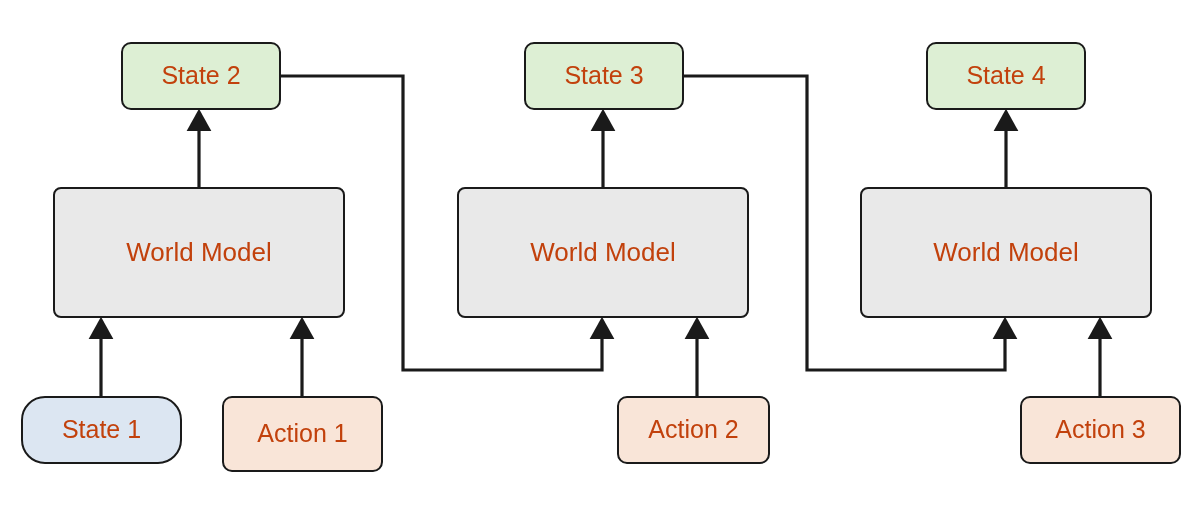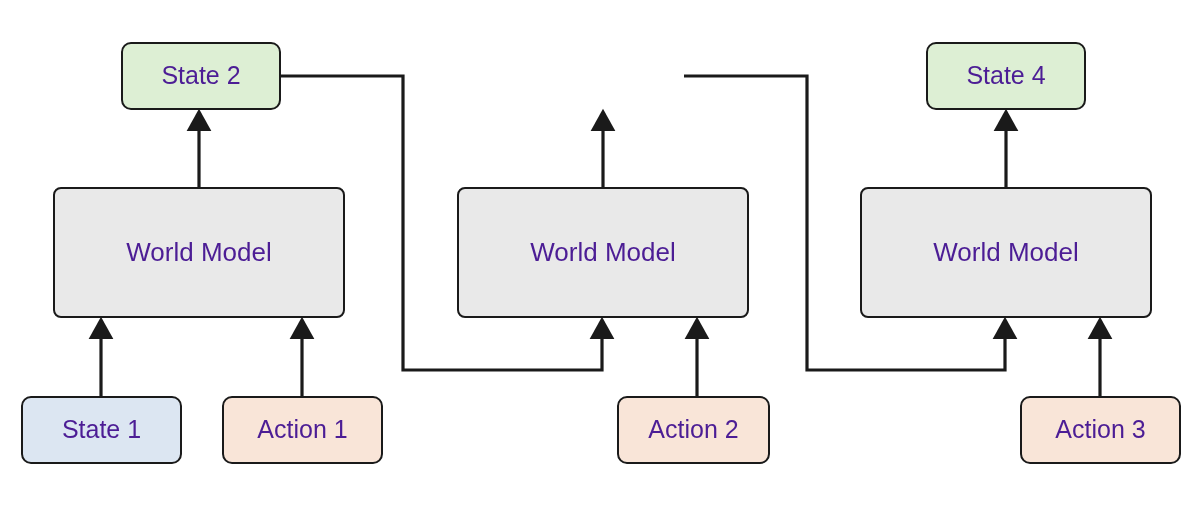--- a/index.html
+++ b/index.html
@@ -28,21 +28,21 @@
   }
   .node {
     position: absolute;
     box-sizing: border-box;
     border: 2.5px solid #1a1a1a;
     border-radius: 10px;
     display: flex;
     align-items: center;
     justify-content: center;
     text-align: center;
-    color: #4c1d95;
+    color: #c2410c;
     line-height: 1.1;
     z-index: 2;
   }
   .node-state {
     background: #ddefd4;
   }
   .node-input-state {
     background: #dce6f2;
   }
   .node-action {
@@ -84,44 +84,47 @@
 
     <path d="M 603 187 L 603 121" fill="none" stroke="#1a1a1a" stroke-width="3.2" marker-end="url(#arrowhead)"></path>
 
     <path d="M 684 76 L 807 76 L 807 370 L 1005 370 L 1005 329" fill="none" stroke="#1a1a1a" stroke-width="3.2" stroke-linejoin="miter" marker-end="url(#arrowhead)"></path>
 
     <path d="M 1100 396 L 1100 329" fill="none" stroke="#1a1a1a" stroke-width="3.2" marker-end="url(#arrowhead)"></path>
 
     <path d="M 1006 187 L 1006 121" fill="none" stroke="#1a1a1a" stroke-width="3.2" marker-end="url(#arrowhead)"></path>
   </svg>
 
-  <div class="node node-input-state label-small" style="left:21px; top:396px; width:161px; height:68px;">
+  <div class="node node-input-state label-small" style="left:21px; top:396px; width:161px; height:68px;border-radius:24px;">
     <span>State 1</span>
   </div>
 
-  <div class="node node-action label-small" style="left:222px; top:396px; width:161px; height:68px;">
+  <div class="node node-action label-small" style="left:222px; top:396px; width:161px; height:76px;">
     <span>Action 1</span>
   </div>
 
   <div class="node node-model label-model" style="left:53px; top:187px; width:292px; height:131px;">
     <span>World Model</span>
   </div>
 
   <div class="node node-state label-small" style="left:121px; top:42px; width:160px; height:68px;">
     <span>State 2</span>
   </div>
 
   <div class="node node-action label-small" style="left:617px; top:396px; width:153px; height:68px;">
     <span>Action 2</span>
   </div>
 
   <div class="node node-model label-model" style="left:457px; top:187px; width:292px; height:131px;">
     <span>World Model</span>
   </div>
 
+  <div class="node node-state label-small" style="left:524px; top:42px; width:160px; height:68px;">
+    <span>State 3</span>
+  </div>
 
   <div class="node node-action label-small" style="left:1020px; top:396px; width:161px; height:68px;">
     <span>Action 3</span>
   </div>
 
   <div class="node node-model label-model" style="left:860px; top:187px; width:292px; height:131px;">
     <span>World Model</span>
   </div>
 
   <div class="node node-state label-small" style="left:926px; top:42px; width:160px; height:68px;text-align:right;">

